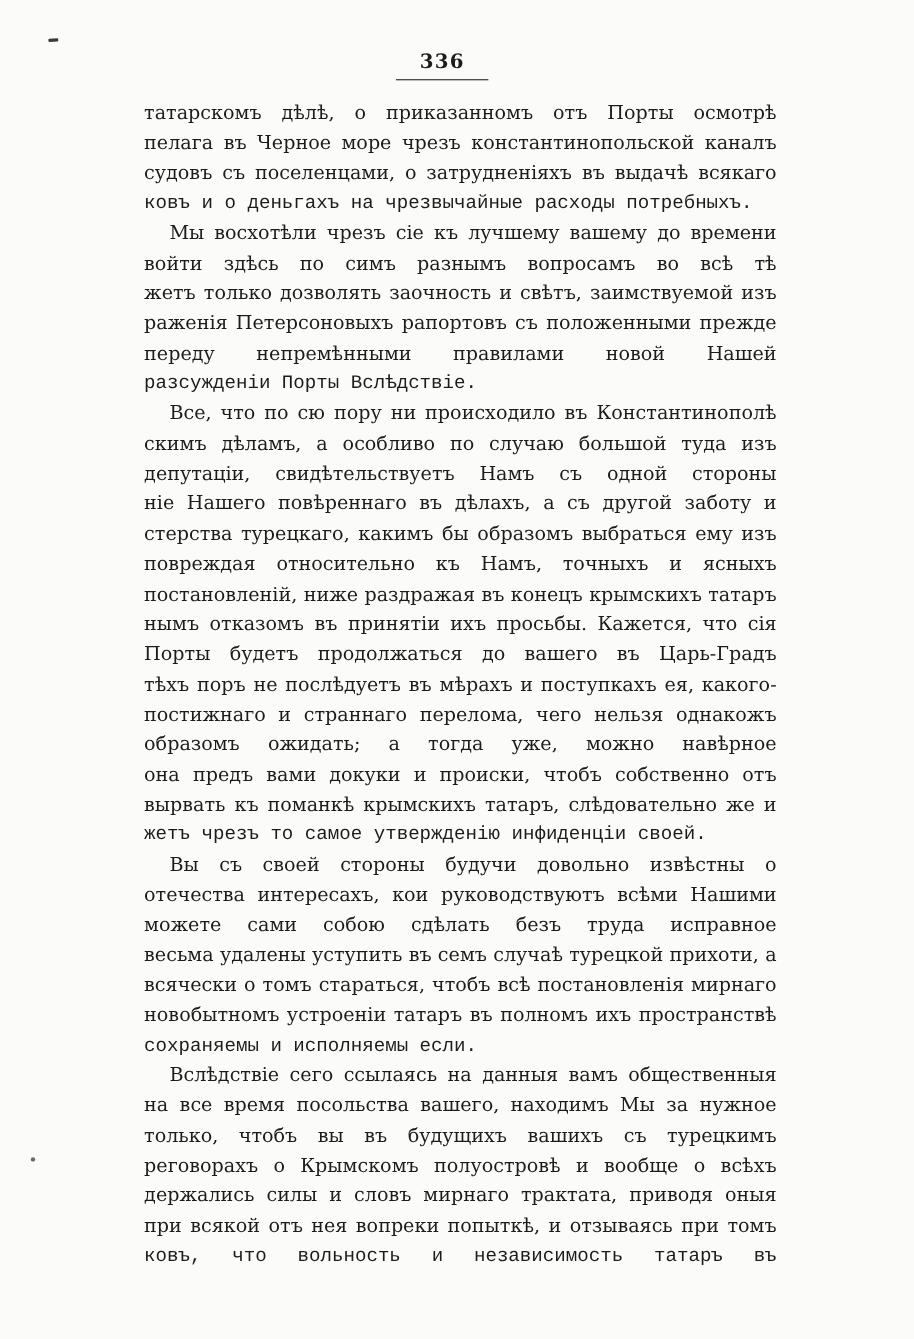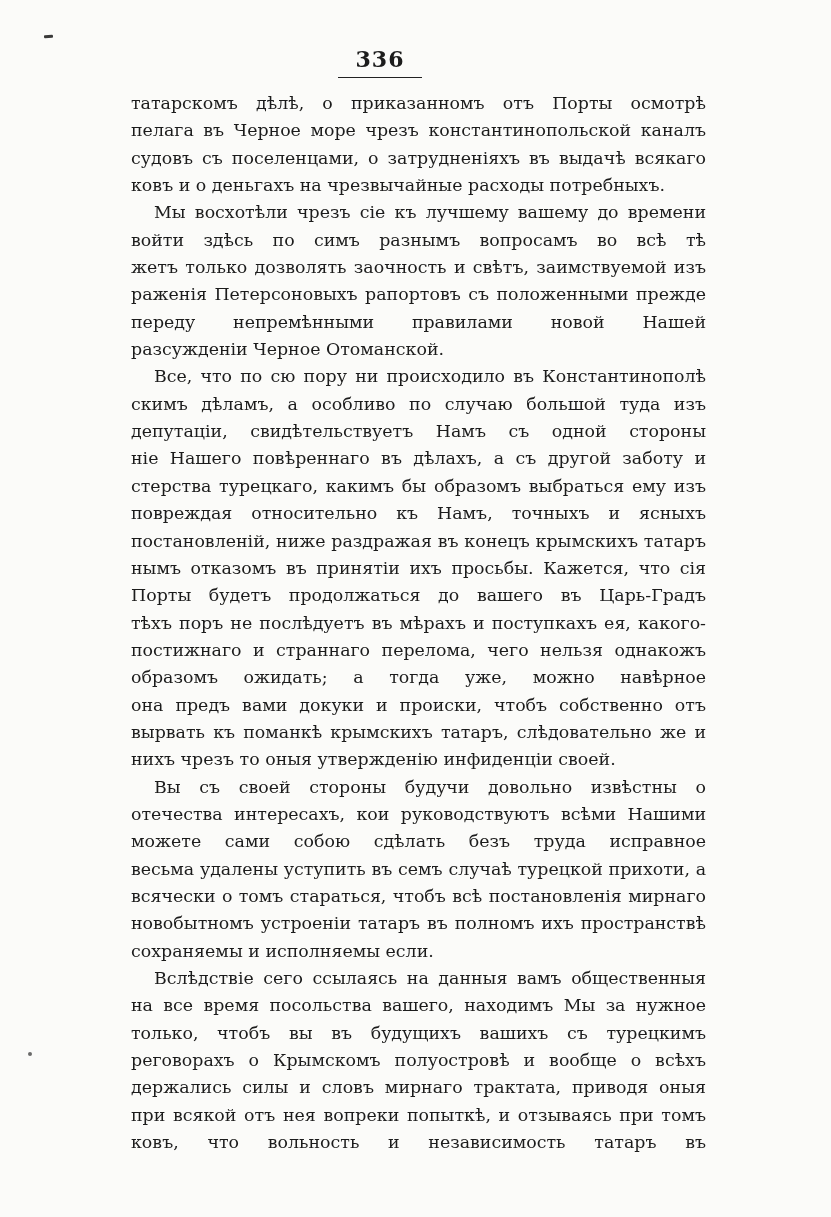--- a/index.html
+++ b/index.html
@@ -15,24 +15,24 @@
     color: #1c1c1c;
     overflow: hidden;
   }
   .page {
     position: absolute;
     inset: 0;
   }
   .page-header {
     position: absolute;
     top: 46px;
-    left: 338px;
+    left: 360px;
     width: 84px;
     text-align: center;
-    font-size: 22px;
+    font-size: 18px;
     font-weight: bold;
     letter-spacing: 1px;
     padding-bottom: 5px;
     border-bottom: 1.5px solid #222;
   }
   .text-block {
     position: absolute;
     left: 131px;
     top: 90px;
     width: 575px;
@@ -43,20 +43,21 @@
     white-space: nowrap;
     text-align: justify;
     text-align-last: justify;
     text-justify: inter-word;
     white-space: normal;
     height: 27.35px;
     overflow: hidden;
   }
   .line.last {
     text-align-last: left;
+    font-family: Liberation Mono, monospace;
   }
   .line.indent {
     text-indent: 23px;
   }
   .artifact-dash {
     position: absolute;
     left: 44px;
     top: 35px;
     width: 9px;
     height: 3px;
@@ -84,36 +85,36 @@
   <div class="text-block">
       <div class="line">татарскомъ дѣлѣ, о приказанномъ отъ Порты осмотрѣ Нашихъ изъ Архи-</div>
       <div class="line">пелага въ Черное море чрезъ константинопольской каналъ проходящихъ</div>
       <div class="line">судовъ съ поселенцами, о затрудненіяхъ въ выдачѣ всякаго рода плѣнни-</div>
       <div class="line last">ковъ и о деньгахъ на чрезвычайные расходы потребныхъ.</div>
       <div class="line indent">Мы восхотѣли чрезъ сіе къ лучшему вашему до времени руководству</div>
       <div class="line">войти здѣсь по симъ разнымъ вопросамъ во всѣ тѣ разсужденія, кои мо-</div>
       <div class="line">жетъ только дозволять заочность и свѣтъ, заимствуемой изъ одного сооб-</div>
       <div class="line">раженія Петерсоновыхъ рапортовъ съ положенными прежде отъ Насъ для</div>
       <div class="line">переду непремѣнными правилами новой Нашей политической системы въ</div>
-      <div class="line last">разсужденіи Черное Отоманской.</div>
+      <div class="line last">разсужденіи Порты Вслѣдствіе.</div>
       <div class="line indent">Все, что по сю пору ни происходило въ Константинополѣ по татар-</div>
       <div class="line">скимъ дѣламъ, а особливо по случаю большой туда изъ Крыма присланной</div>
       <div class="line">депутаціи, свидѣтельствуетъ Намъ съ одной стороны благоразумное поведе-</div>
       <div class="line">ніе Нашего повѣреннаго въ дѣлахъ, а съ другой заботу и недоумѣніе мини-</div>
       <div class="line">стерства турецкаго, какимъ бы образомъ выбраться ему изъ хлопотъ, не</div>
       <div class="line">повреждая относительно къ Намъ, точныхъ и ясныхъ мирнаго трактата</div>
       <div class="line">постановленій, ниже раздражая въ конецъ крымскихъ татаръ совершен-</div>
       <div class="line">нымъ отказомъ въ принятіи ихъ просьбы. Кажется, что сія нерѣшимость</div>
       <div class="line">Порты будетъ продолжаться до вашего въ Царь-Градъ прибытія, если до</div>
       <div class="line">тѣхъ поръ не послѣдуетъ въ мѣрахъ и поступкахъ ея, какого-либо скоро-</div>
       <div class="line">постижнаго и страннаго перелома, чего нельзя однакожъ разсудительнымъ</div>
       <div class="line">образомъ ожидать; а тогда уже, можно навѣрное предполагать, усугубитъ</div>
       <div class="line">она предъ вами докуки и происки, чтобъ собственно отъ Насъ, что ни есть</div>
       <div class="line">вырвать къ поманкѣ крымскихъ татаръ, слѣдовательно же и къ вящему въ</div>
-      <div class="line last">нихъ чрезъ то оныя утвержденію инфиденціи своей.</div>
+      <div class="line last">жетъ чрезъ то самое утвержденію инфиденціи своей.</div>
       <div class="line indent">Вы съ своей стороны будучи довольно извѣстны о существительныхъ</div>
       <div class="line">отечества интересахъ, кои руководствуютъ всѣми Нашими начинаніями,</div>
       <div class="line">можете сами собою сдѣлать безъ труда исправное заключеніе, что Мы</div>
       <div class="line">весьма удалены уступить въ семъ случаѣ турецкой прихоти, а паче должны</div>
       <div class="line">всячески о томъ стараться, чтобъ всѣ постановленія мирнаго трактата о</div>
       <div class="line">новобытномъ устроеніи татаръ въ полномъ ихъ пространствѣ непремѣнно</div>
       <div class="line last">сохраняемы и исполняемы если.</div>
       <div class="line indent">Вслѣдствіе сего ссылаясь на данныя вамъ общественныя предписанія</div>
       <div class="line">на все время посольства вашего, находимъ Мы за нужное здѣсь примѣтить</div>
       <div class="line">только, чтобъ вы въ будущихъ вашихъ съ турецкимъ министерствомъ пе-</div>

